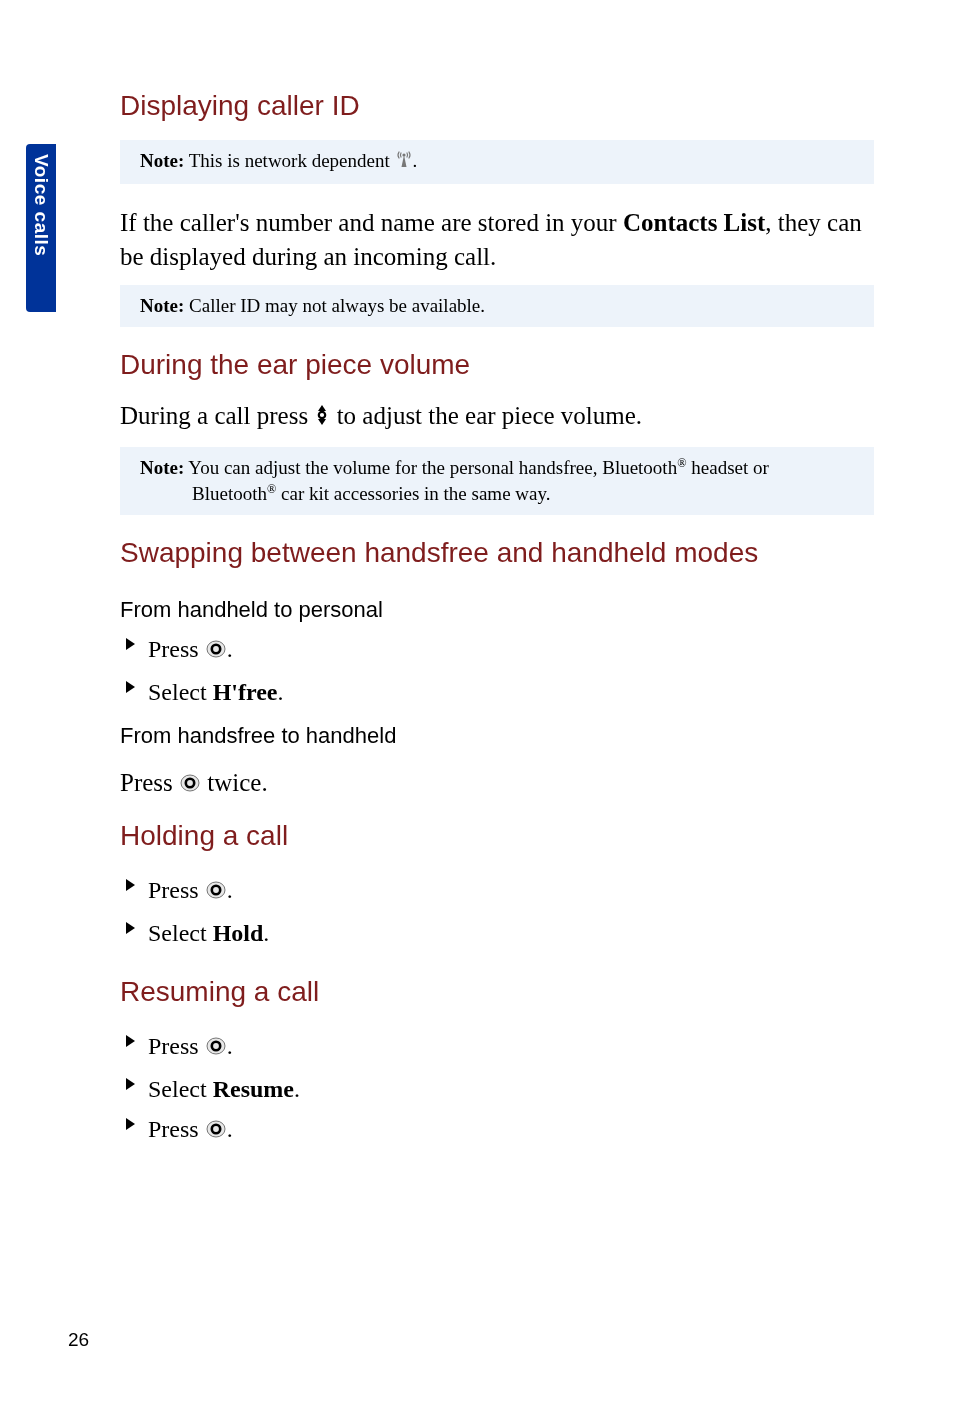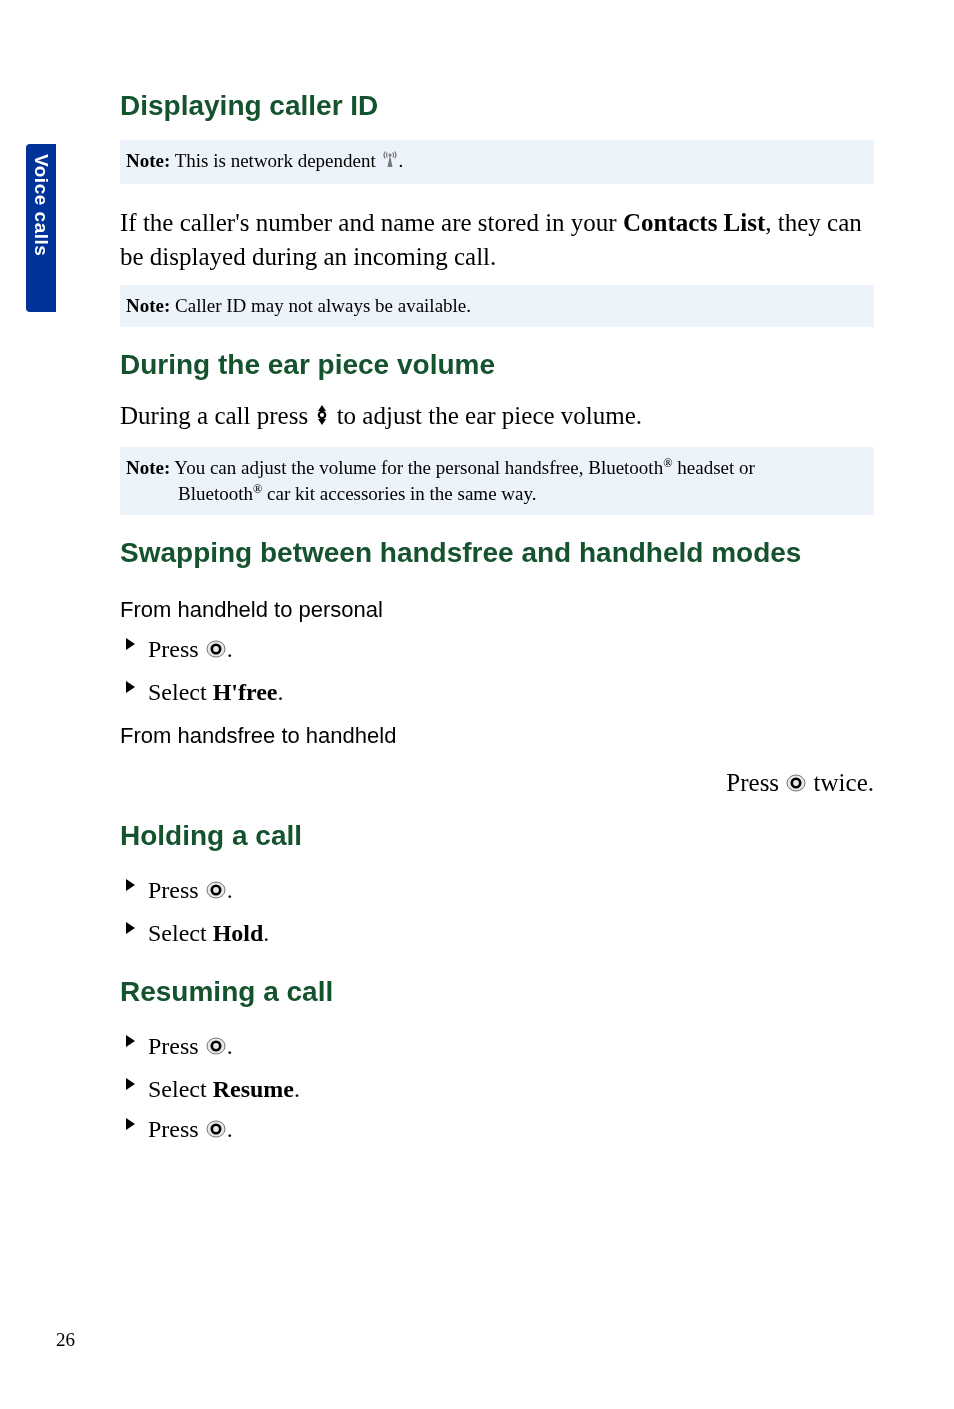--- a/index.html
+++ b/index.html
@@ -37,33 +37,33 @@
   }
   .content {
     position: absolute;
     left: 120px;
     top: 90px;
     width: 754px;
   }
   .h1 {
     font-family: Arial, Helvetica, sans-serif;
     font-size: 28px;
-    font-weight: bold;
-    color: #14532d;
+    font-weight: normal;
+    color: #7f1d1d;
     margin: 0 0 18px 0;
   }
   .h2 {
     font-family: Arial, Helvetica, sans-serif;
     font-size: 22px;
     font-weight: normal;
     margin: 28px 0 6px 0;
   }
   .note-box {
     background: #edf3fa;
-    padding: 8px 6px;
+    padding: 8px 20px;
     margin: 6px 0 22px 0;
     font-size: 19px;
     line-height: 1.35;
   }
   .note-box .note-indent {
     display: block;
     padding-left: 52px;
   }
   .para {
     font-size: 25px;
@@ -86,23 +86,23 @@
     left: -22px;
     top: 9px;
     width: 0;
     height: 0;
     border-top: 6px solid transparent;
     border-bottom: 6px solid transparent;
     border-left: 9px solid #000;
   }
   .page-num {
     position: absolute;
-    left: 56px;
+    left: 68px;
     bottom: 58px;
-    font-family: Liberation Serif, serif;
+    font-family: Liberation Sans, sans-serif;
     font-size: 19px;
     color: #000;
   }
   .sup {
     vertical-align: super;
     font-size: 0.65em;
   }
   .icon {
     display: inline-block;
     vertical-align: middle;
@@ -178,21 +178,21 @@
           <circle cx="10" cy="10" r="4.2" fill="none" stroke="#000" stroke-width="2.6"></circle>
         </svg>
       </span><span>.</span>
     </li>
     <li>
       <span>Select </span><span class="bold">H'free</span><span>.</span>
     </li>
   </ul>
 
   <div class="h2" style="margin-top:2px;">From handsfree to handheld</div>
-  <p class="para" style="margin-top:17px;text-align:right;">
+  <p class="para" style="margin-top:17px;">
     <span>Press </span><span class="icon">
       <svg class="navkey" viewBox="0 0 20 20">
         <ellipse cx="10" cy="10" rx="9" ry="8" fill="#e8e8e8" stroke="#555" stroke-width="0.8"></ellipse>
         <circle cx="10" cy="10" r="4.2" fill="none" stroke="#000" stroke-width="2.6"></circle>
       </svg>
     </span><span> twice.</span>
   </p>
 
   <div class="h1" style="margin-top:18px;">Holding a call</div>
   <ul class="steps">

